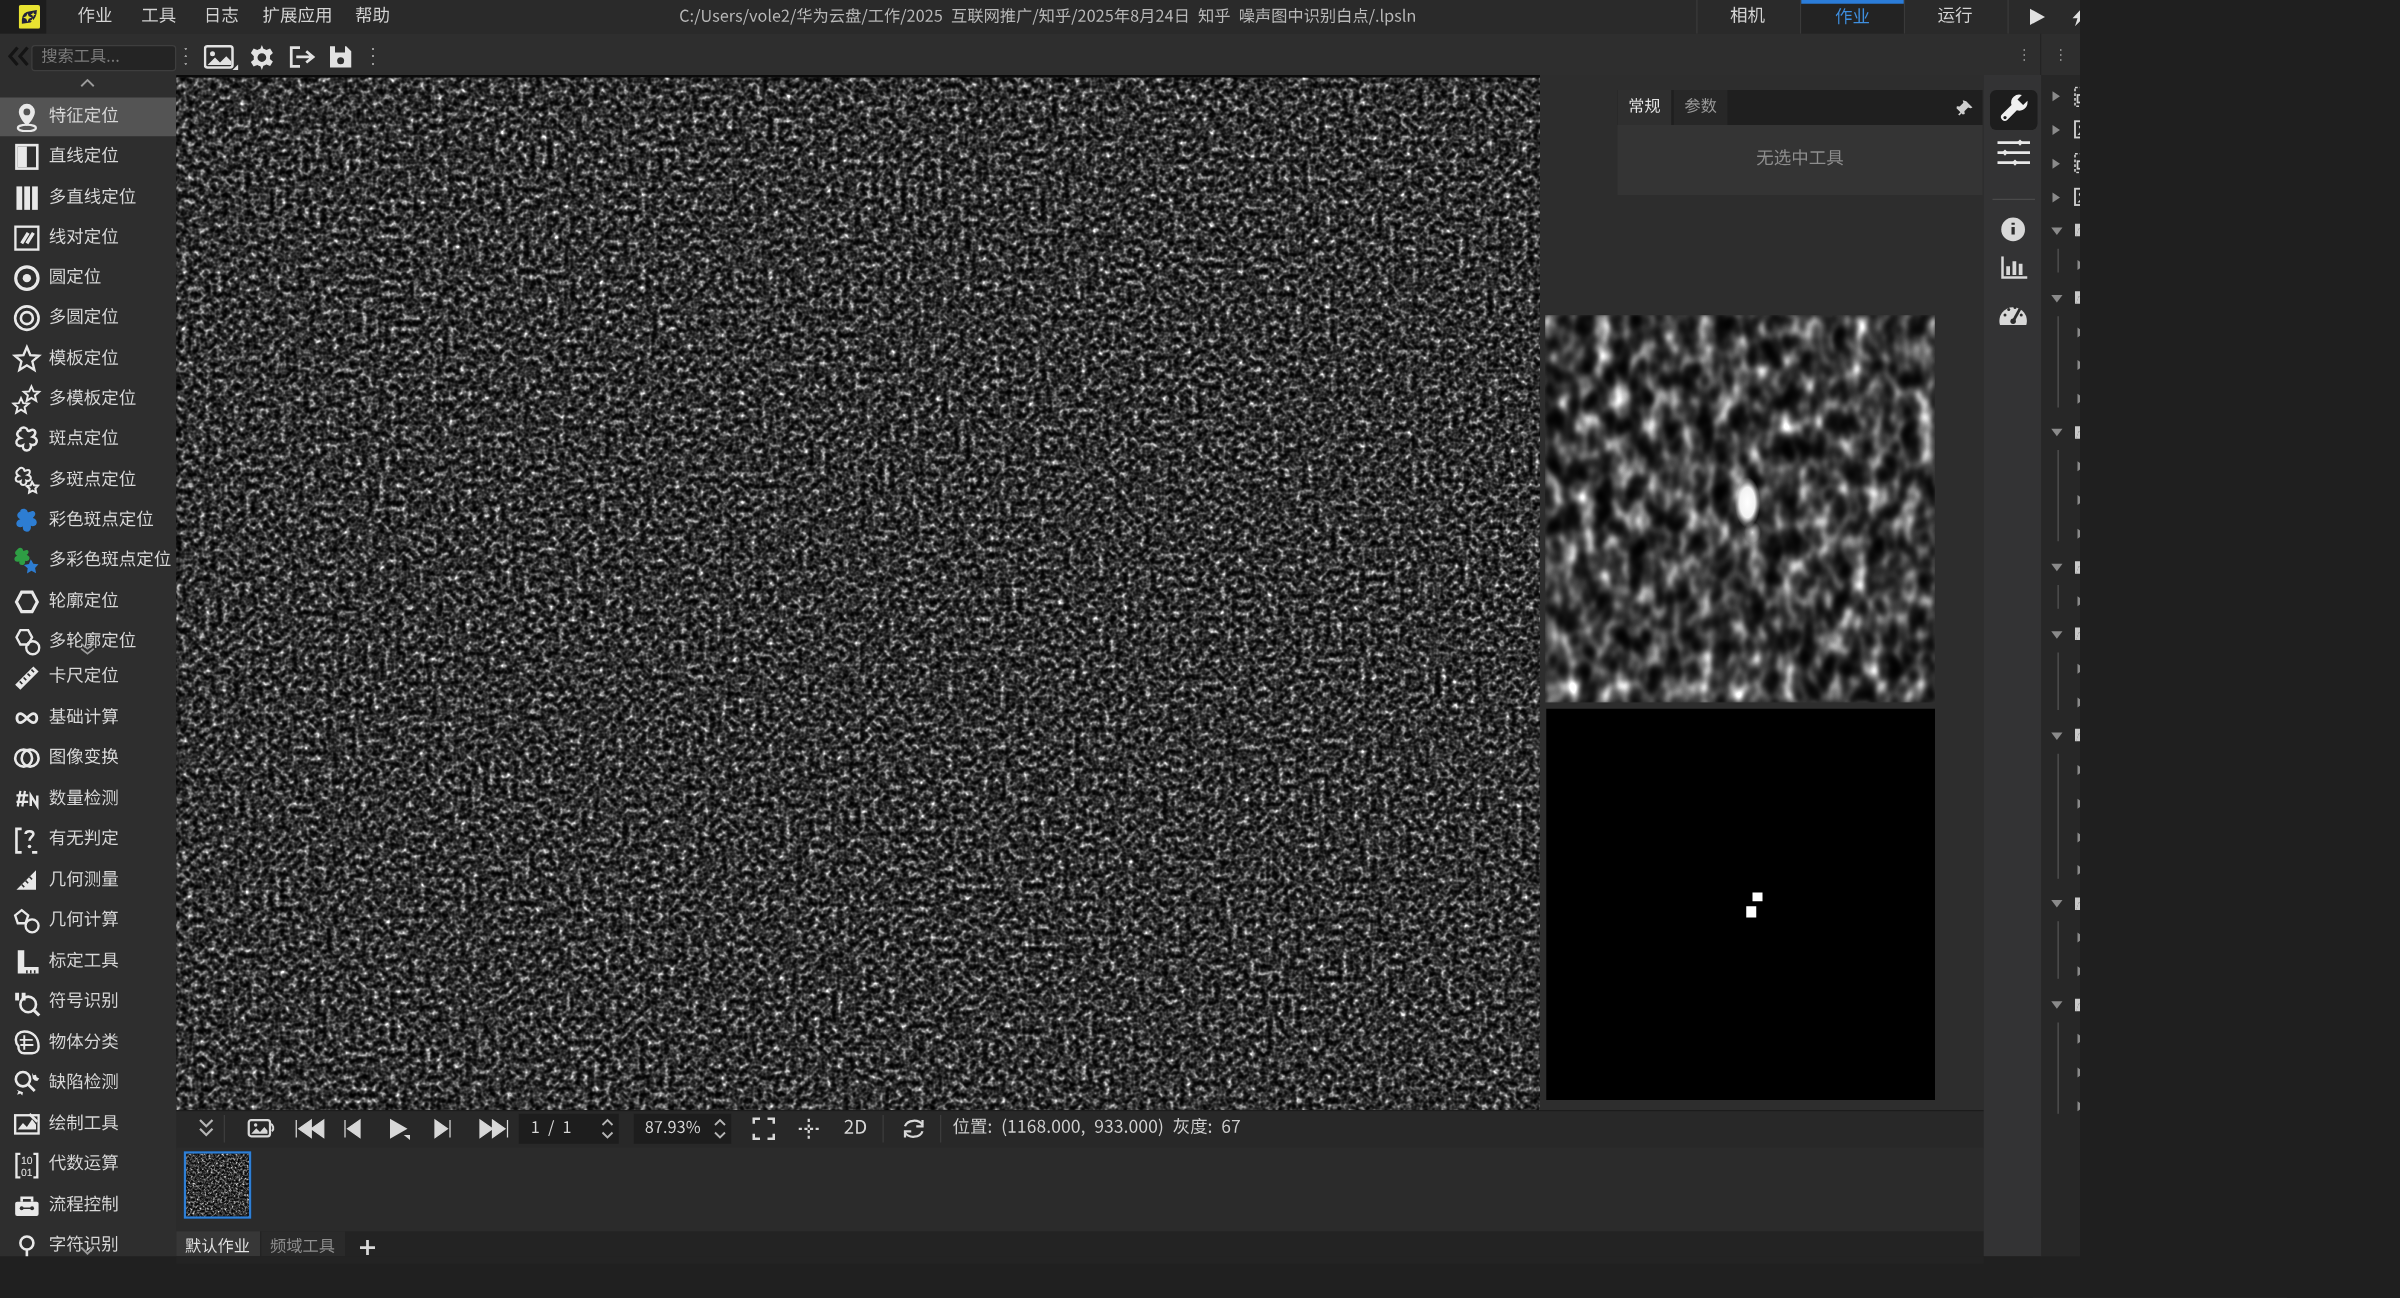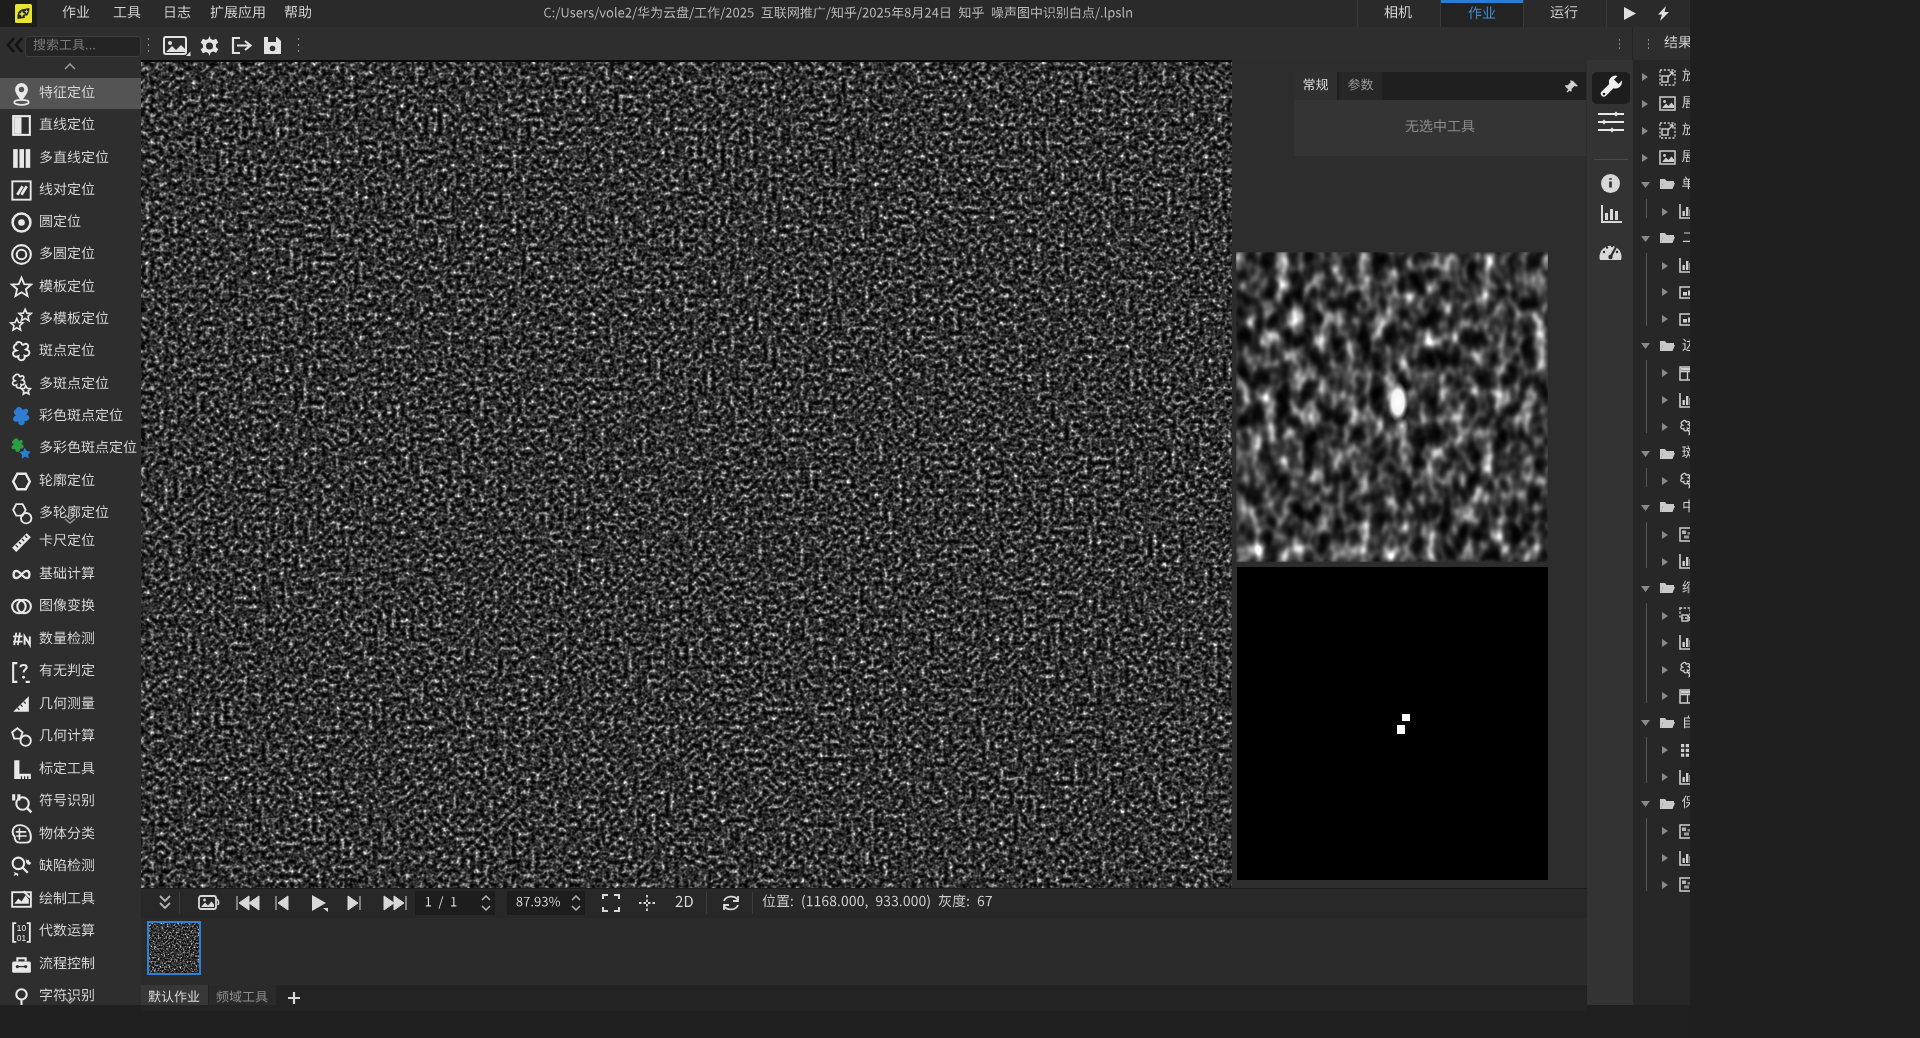--- a/index.html
+++ b/index.html
@@ -1,14 +1,14 @@
 <!DOCTYPE html>
 <html><head><meta charset="utf-8"><style>
 html,body{margin:0;padding:0;background:#1f1f1f;font-family:"Liberation Sans",sans-serif;}
-#page{position:relative;width:1664px;height:1038px;overflow:hidden;background:#2e2e2e;padding-left:26px;}
+#page{position:relative;width:1664px;height:1038px;overflow:hidden;background:#2e2e2e;}
 .abs{position:absolute;}
 </style></head><body>
 <div id="page">
 <svg width="0" height="0" style="position:absolute">
       <defs>
 <filter id="nMain" x="0" y="0" width="100%" height="100%" color-interpolation-filters="sRGB">
  <feTurbulence type="fractalNoise" baseFrequency="0.215" numOctaves="2" seed="11" stitchTiles="stitch"></feTurbulence>
  <feColorMatrix type="matrix" values="1 0 0 0 0  1 0 0 0 0  1 0 0 0 0  0 0 0 0 1"></feColorMatrix>
  <feGaussianBlur stdDeviation="0.5"></feGaussianBlur>
  <feComponentTransfer>

